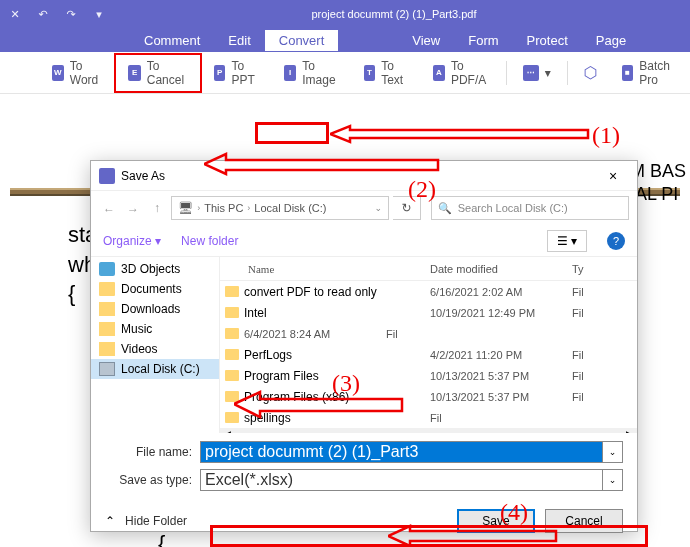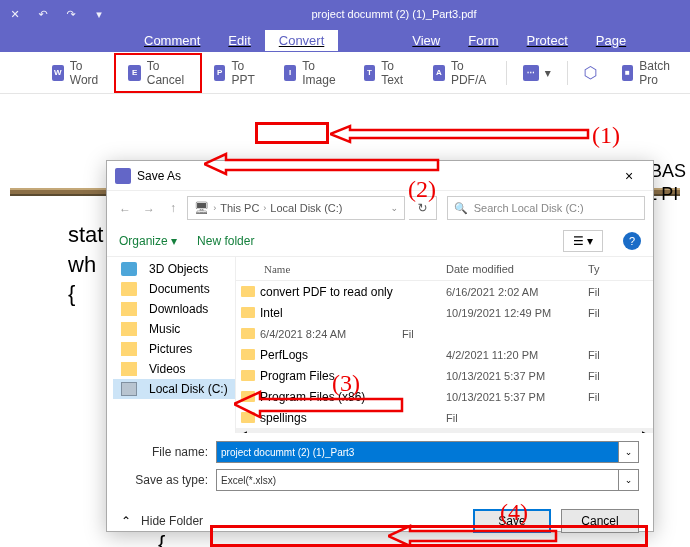--- a/index.html
+++ b/index.html
@@ -5,61 +5,61 @@
 * { box-sizing: border-box; margin: 0; padding: 0; font-family: 'Segoe UI', sans-serif; }
 body { width: 690px; height: 547px; background: #fff; overflow: hidden; position: relative; }
 
 
 .titlebar { background: #6366c7; height: 28px; display: flex; align-items: center; padding: 0 8px; color: #fff; font-size: 11px; }
 .titlebar .tb-icons { display: flex; gap: 14px; }
 .titlebar .tb-icon { width: 14px; height: 14px; display: flex; align-items: center; justify-content: center; opacity: 0.9; }
 .titlebar .tb-title { flex: 1; text-align: center; font-size: 11px; }
 
 
-.menubar { background: #6366c7; height: 24px; display: flex; align-items: center; padding-left: 130px; gap: 0; text-decoration: underline; }
+.menubar { background: #6366c7; height: 24px; display: flex; align-items: center; padding-left: 130px; gap: 0; }
 .menubar .menu-item { color: #fff; font-size: 13px; padding: 3px 14px; cursor: pointer; }
 .menubar .menu-item.active { background: #fff; color: #5b5fc0; }
 
 
 .toolbar { background: #fff; height: 42px; border-bottom: 1px solid #e5e5e5; display: flex; align-items: center; padding-left: 40px; gap: 0; }
 .tool-item { display: flex; align-items: center; gap: 6px; font-size: 12px; color: #555; padding: 4px 12px; cursor: pointer; }
 .tool-item .tool-icon { width: 16px; height: 16px; background: #6366c7; border-radius: 2px; display: flex; align-items: center; justify-content: center; color: #fff; font-size: 8px; font-weight: bold; }
 .tool-item.highlighted { border: 2px solid #e00; }
 .tool-sep { width: 1px; height: 24px; background: #ddd; margin: 0 4px; }
 
 
 .doc-bg { position: absolute; top: 180px; left: 0; right: 0; padding: 0 10px; }
 .doc-bg .brown-line { height: 8px; background: #8b6f47; margin: 8px 0 24px; border-top: 2px solid #c4a878; border-bottom: 2px solid #5a4a30; }
 .doc-text-right { position: absolute; right: 4px; top: -20px; font-family: 'Times New Roman', serif; font-size: 18px; text-align: left; line-height: 1.3; }
 .doc-text-left { font-family: 'Times New Roman', serif; font-size: 22px; line-height: 1.35; padding-left: 58px; }
 
 
-.dialog { position: absolute; top: 160px; left: 106px; width: 548px; height: 372px; background: #fff; border: 1px solid #aaa; box-shadow: 0 4px 20px rgba(0,0,0,0.25); }
+.dialog { position: absolute; top: 160px; left: 90px; width: 548px; height: 372px; background: #fff; border: 1px solid #aaa; box-shadow: 0 4px 20px rgba(0,0,0,0.25); }
 .dlg-header { height: 30px; display: flex; align-items: center; padding: 0 8px; border-bottom: 1px solid #eee; }
 .dlg-header .dlg-icon { width: 16px; height: 16px; background: #6366c7; border-radius: 2px; margin-right: 6px; }
 .dlg-header .dlg-title { font-size: 12px; flex: 1; }
 .dlg-header .dlg-close { width: 32px; text-align: center; font-size: 14px; cursor: pointer; }
 
 .dlg-nav { height: 34px; display: flex; align-items: center; padding: 0 8px; gap: 4px; font-size: 12px; color: #555; }
 .nav-btn { width: 20px; height: 20px; display: flex; align-items: center; justify-content: center; color: #999; }
 .nav-path { display: flex; align-items: center; gap: 4px; flex: 0 0 auto; border: 1px solid #ccc; height: 24px; padding: 0 6px; width: 218px; }
 .nav-path .crumb { font-size: 11px; }
 .nav-path .sep { font-size: 9px; color: #888; }
 .nav-refresh { width: 28px; height: 24px; border: 1px solid #ccc; border-left: none; display: flex; align-items: center; justify-content: center; font-size: 12px; }
 .nav-search { flex: 1; margin-left: 6px; border: 1px solid #ccc; height: 24px; display: flex; align-items: center; padding: 0 6px; font-size: 11px; color: #888; gap: 6px; }
 
 .dlg-toolbar { height: 32px; display: flex; align-items: center; padding: 0 12px; gap: 20px; border-bottom: 1px solid #eee; font-size: 12px; }
-.dlg-toolbar .org, .dlg-toolbar .newf { color: #15803d; cursor: pointer; }
+.dlg-toolbar .org, .dlg-toolbar .newf { color: #8b5cf6; cursor: pointer; }
 .dlg-toolbar .spacer { flex: 1; }
 .dlg-toolbar .view-btn { width: 40px; height: 22px; border: 1px solid #ccc; display: flex; align-items: center; justify-content: center; }
 .dlg-toolbar .help { width: 18px; height: 18px; background: #1a6cc7; border-radius: 50%; color: #fff; font-size: 11px; display: flex; align-items: center; justify-content: center; }
 
 .dlg-body { display: flex; height: 176px; }
 .sidebar { width: 128px; overflow: hidden; font-size: 12px; padding-top: 2px; }
-.sidebar-item { display: flex; align-items: flex-start; gap: 12px; padding: 3px 8px; cursor: pointer; white-space: nowrap; margin-left: 6px; }
+.sidebar-item { display: flex; align-items: flex-start; gap: 6px; padding: 3px 8px; cursor: pointer; white-space: nowrap; }
 .sidebar-item.sel { background: #cce4f7; }
 .sidebar-item .si-icon { width: 16px; height: 14px; flex-shrink: 0; }
 .ficon-3d { background: #4da6d9; border-radius: 2px; }
 .ficon-desktop { background: #3a8fd4; }
 .ficon-docs { background: #ffd673; border-radius: 1px; }
 .ficon-dl { background: #ffd673; position: relative; }
 .ficon-music { background: #ffd673; }
 .ficon-pic { background: #ffd673; }
 .ficon-vid { background: #ffd673; }
 .ficon-disk { background: #b8c4d0; border: 1px solid #8090a0; }
@@ -73,21 +73,21 @@
 .fl-row .fr-icon { width: 24px; display: flex; justify-content: center; }
 .fr-folder { width: 14px; height: 11px; background: #ffd673; border-radius: 1px; }
 .fl-row .fr-name { width: 186px; white-space: nowrap; overflow: hidden; }
 .fl-row .fr-date { width: 142px; color: #555; font-size: 11px; white-space: nowrap; }
 .fl-row .fr-type { flex: 1; color: #555; font-size: 11px; }
 .fl-scroll { height: 12px; background: #f0f0f0; display:flex; align-items:center; }
 
 .dlg-fields { padding: 8px 14px 4px; font-size: 12px; }
 .field-row { display: flex; align-items: center; margin-bottom: 6px; margin-left: 11px; }
 .field-row .fl-label { width: 84px; text-align: right; padding-right: 8px; color: #333; }
-.field-row .fl-input { flex: 1; height: 22px; border: 1px solid #888; padding: 0 4px; font-size: 10px; display:flex; align-items:center; }
+.field-row .fl-input { flex: 1; height: 22px; border: 1px solid #888; padding: 0 4px; font-size: 16px; display:flex; align-items:center; }
 .field-row .fl-input.sel-text { background: #0078d7; color: #fff; }
 .field-row .fl-drop { width: 20px; height: 22px; border: 1px solid #888; border-left: none; display: flex; align-items: center; justify-content: center; font-size: 9px; }
 .field-row .fl-input.combo { border: 1px solid #888; color: #333; }
 
 .dlg-footer { display: flex; align-items: center; padding: 8px 14px 12px; gap: 10px; font-size: 12px; }
 .dlg-footer .hide-f { cursor: pointer; color: #333; }
 .dlg-footer .ft-spacer { flex: 1; }
 .dlg-btn { width: 78px; height: 24px; border: 1px solid #888; background: #e8e8e8; display: flex; align-items: center; justify-content: center; cursor: pointer; font-size: 12px; }
 .dlg-btn.primary { border: 2px solid #0078d7; background: #e8e8e8; }
 
@@ -217,24 +217,20 @@
         </div>
       <div class="sidebar-item">
           <span class="si-icon ficon-dl"></span>
           <span>Downloads</span>
         </div>
       <div class="sidebar-item">
           <span class="si-icon ficon-music"></span>
           <span>Music</span>
         </div>
       <div class="sidebar-item">
-          <span class="si-icon ficon-pic"></span>
-          <span>Pictures</span>
-        </div>
-      <div class="sidebar-item">
           <span class="si-icon ficon-vid"></span>
           <span>Videos</span>
         </div>
       <div class="sidebar-item sel">
           <span class="si-icon ficon-disk"></span>
           <span>Local Disk (C:)</span>
         </div>
     </div>
     <div class="filelist">
       <div class="fl-header">

